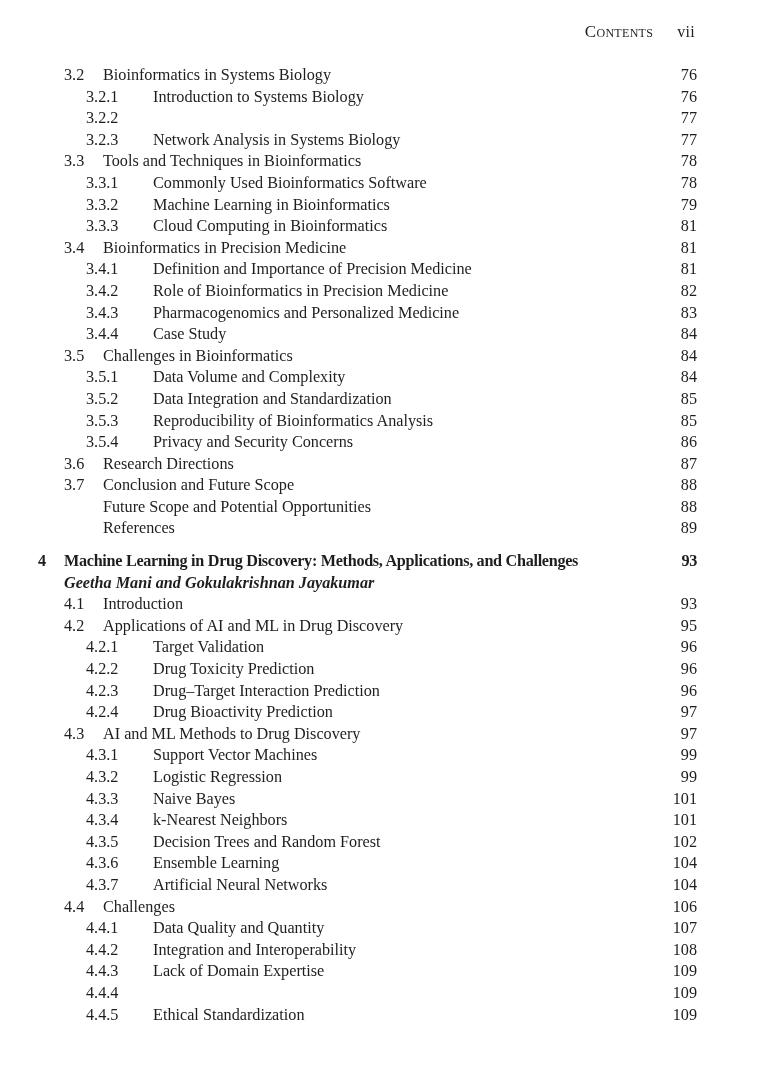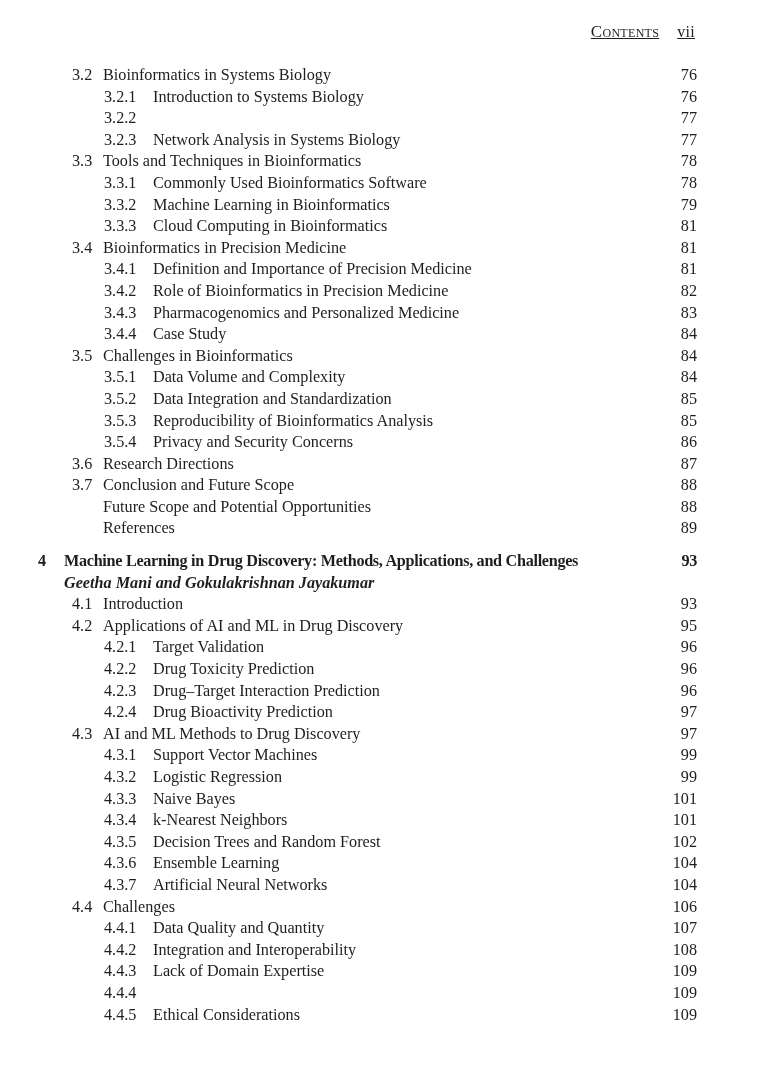--- a/index.html
+++ b/index.html
@@ -4,34 +4,34 @@
   <style>
     html, body { margin: 0; padding: 0; background: #ffffff; }
     body {
       width: 761px; height: 1074px; position: relative; overflow: hidden;
       font-family: "Liberation Serif", "DejaVu Serif", serif;
       color: #1e1e1e;
     }
     .running-head {
       position: absolute; top: 22px; right: 66px;
       font-size: 16px; letter-spacing: 0.3px;
-      display: flex; gap: 18px; align-items: baseline; text-decoration: underline;
+      display: flex; gap: 24px; align-items: baseline;
     }
     .running-head .title { font-variant: small-caps; font-size: 17px; }
     .toc { position: absolute; top: 65px; left: 0; width: 761px; }
     .row {
       position: relative; height: 21.6px; line-height: 21.6px;
       font-size: 16.2px; white-space: nowrap;
     }
     .row .num { position: absolute; }
     .row .label { position: absolute; }
     .row .page { position: absolute; right: 64px; text-align: right; }
-    .lvl-section .num { left: 72px; }
+    .lvl-section .num { left: 64px; }
     .lvl-section .label { left: 103px; }
-    .lvl-sub .num { left: 104px; }
+    .lvl-sub .num { left: 86px; }
     .lvl-sub .label { left: 153px; }
     .lvl-plain .label { left: 103px; text-align: right; }
     .chapter { font-weight: bold; letter-spacing: -0.3px; margin-top: 11px; }
     .chapter .num { left: 38px; }
     .chapter .label { left: 64px; text-align: right; }
     .authors .label { left: 64px; font-style: italic; font-weight: bold; }
   </style>
 </head>
 <body>
 
@@ -245,16 +245,16 @@
       <span class="num">4.4.3</span>
       <span class="label">Lack of Domain Expertise</span>
       <span class="page">109</span>
     </div>
     <div class="row lvl-sub">
       <span class="num">4.4.4</span>
       <span class="page">109</span>
     </div>
     <div class="row lvl-sub">
       <span class="num">4.4.5</span>
-      <span class="label">Ethical Considerations</span>
+      <span class="label">Ethical Standardization</span>
       <span class="page">109</span>
     </div>
   </div>
 
 </body></html>

